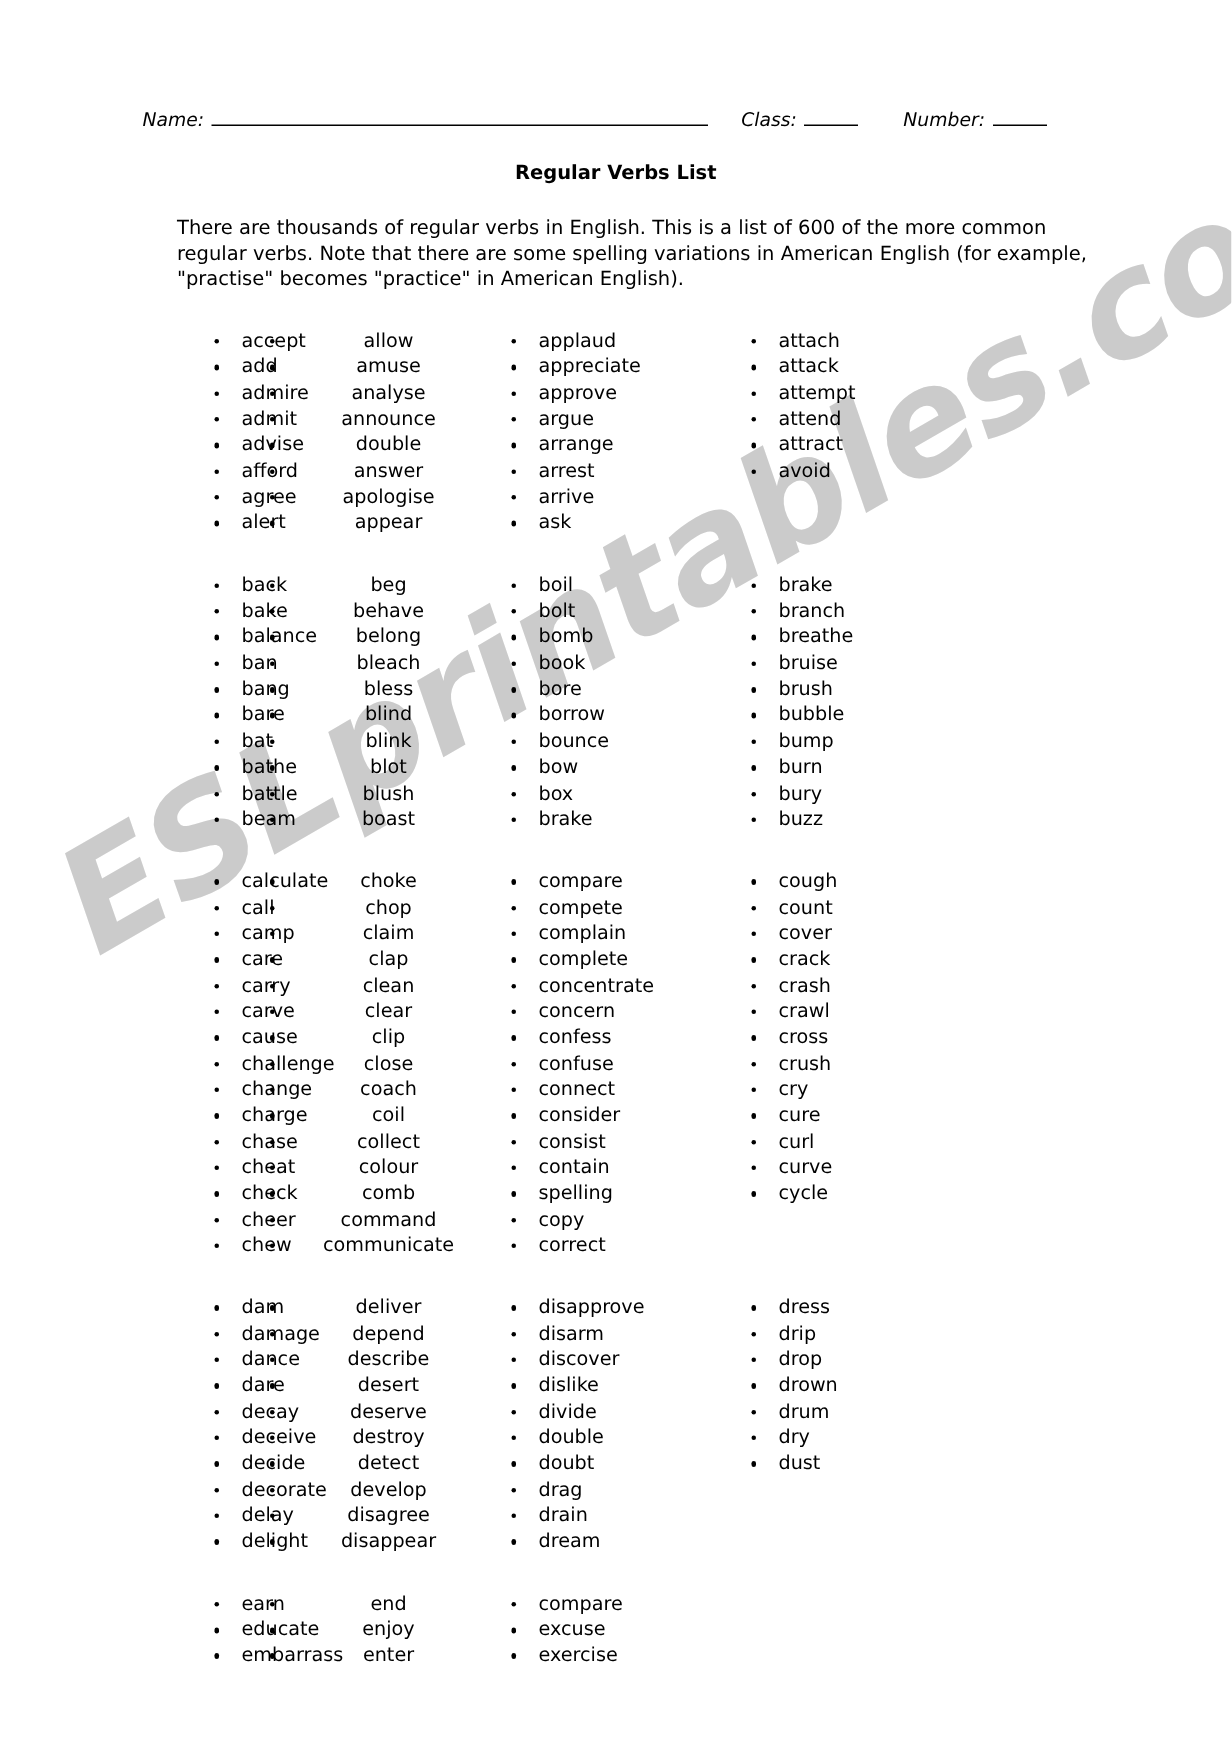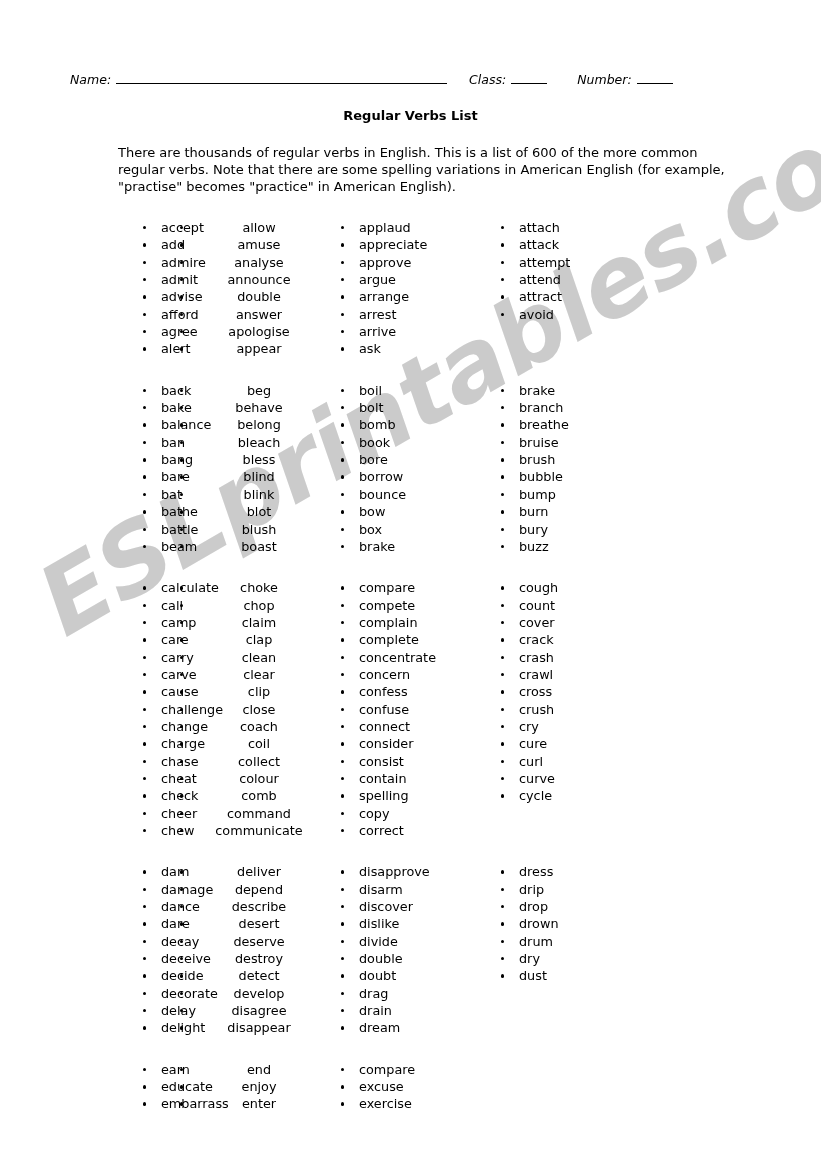--- a/index.html
+++ b/index.html
@@ -51,21 +51,21 @@
   .header-line {
     position: absolute;
     left: 0;
     top: 72px;
     width: 821px;
     z-index: 10;
   }
   .hl-inner {
     display: flex;
     align-items: baseline;
-    padding-left: 70px;
+    padding-left: 95px;
     padding-right: 78px;
     font-style: italic;
     font-size: 12.5px;
     font-family: "DejaVu Sans", sans-serif;
   }
   .field-label {
     white-space: nowrap;
   }
   .rule {
     display: inline-block;

